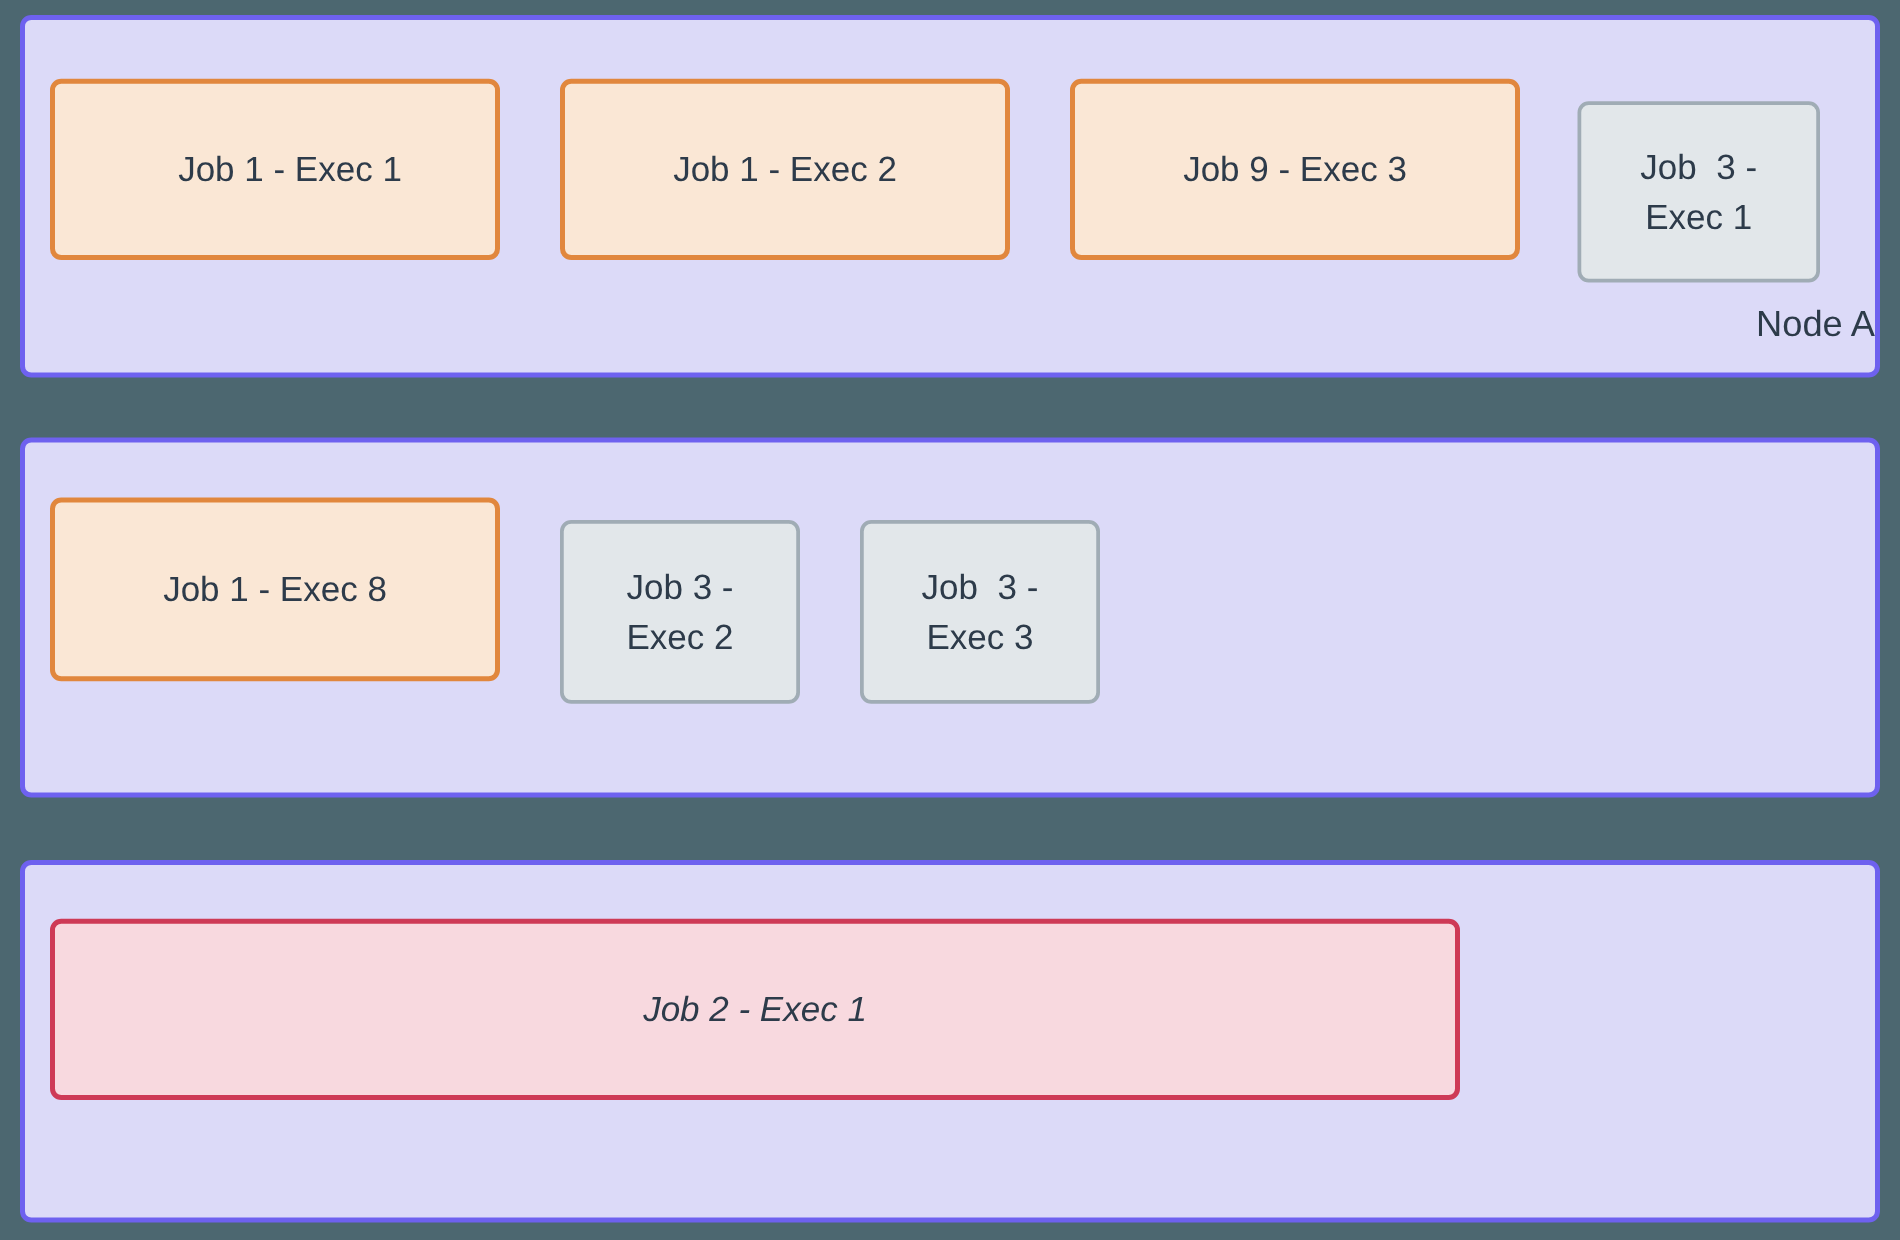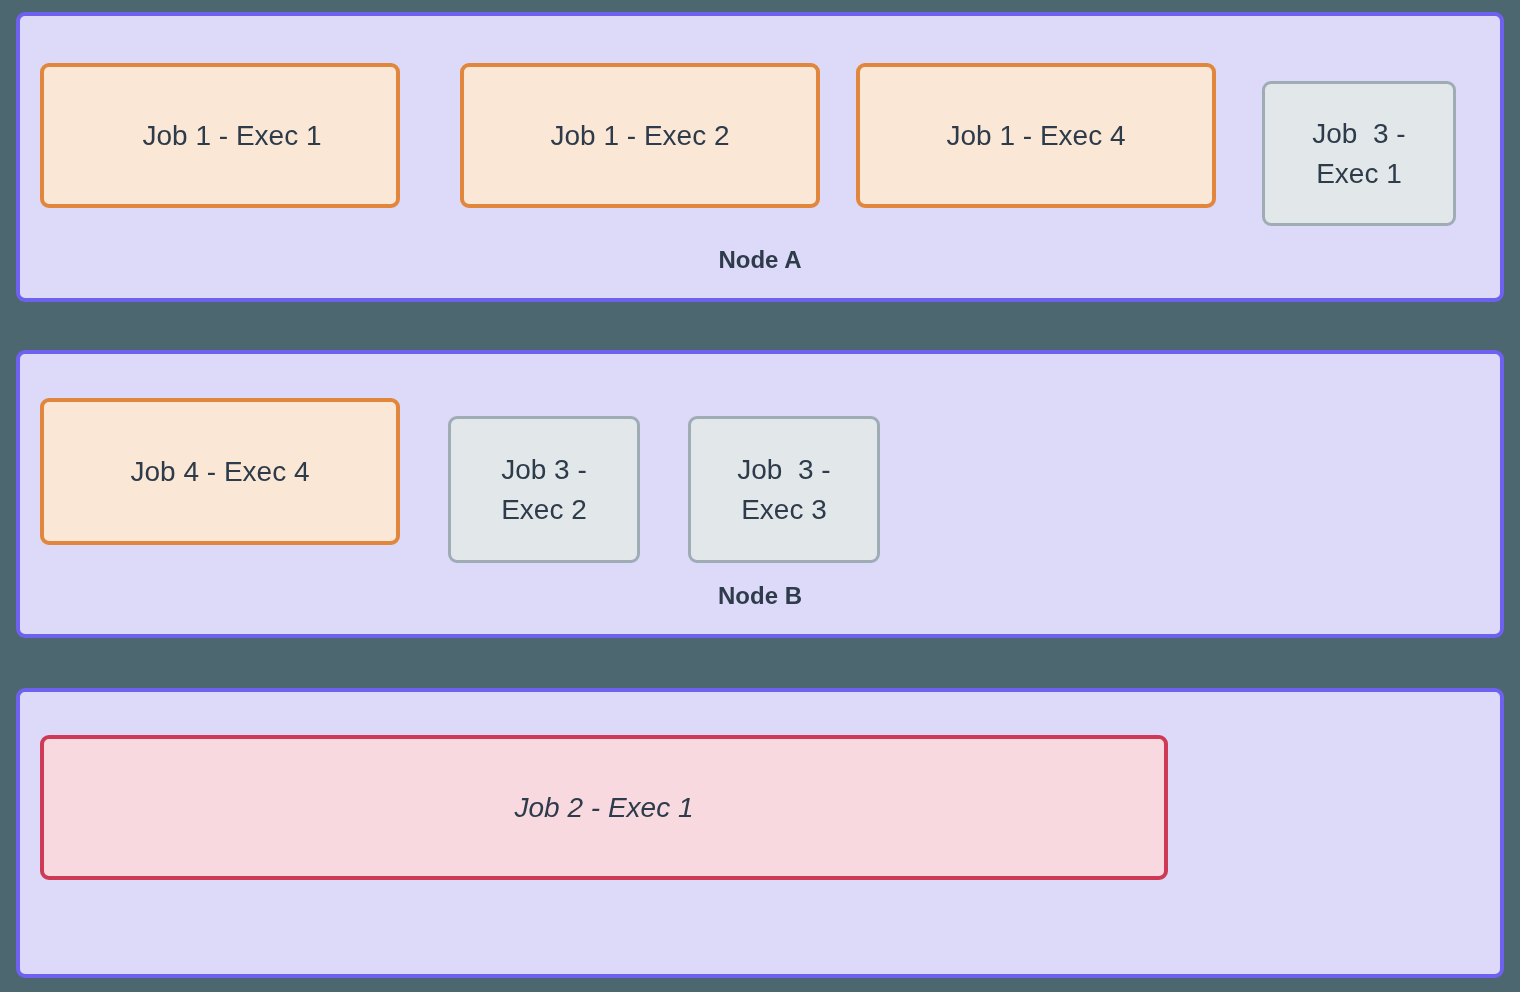--- a/index.html
+++ b/index.html
@@ -38,25 +38,24 @@
     width: 1488px;
     background: var(--node-fill);
     border: 4px solid var(--node-border);
     border-radius: 9px;
   }
   .node-label {
     position: absolute;
     left: 0;
     right: 0;
     bottom: 22px;
-    text-align: center;
-    font-size: 24px;
+    text-align: right;
+    font-size: 29px;
     line-height: 32px;
     color: var(--text);
-    font-weight: bold;
   }
   .exec {
     position: absolute;
     border-radius: 9px;
     display: flex;
     align-items: center;
     justify-content: center;
     text-align: center;
   }
   .exec-label {
@@ -81,46 +80,45 @@
 </style>
 </head>
 <body>
 
 <div class="canvas">
 
   <section class="node" style="top:12px; height:290px;">
     <div class="exec job1" style="left:20px; top:47px; width:360px; height:145px;padding-left:24px;">
       <span class="exec-label">Job 1 - Exec 1</span>
     </div>
-    <div class="exec job1" style="left:440px; top:47px; width:360px; height:145px;">
+    <div class="exec job1" style="left:428px; top:47px; width:360px; height:145px;">
       <span class="exec-label">Job 1 - Exec 2</span>
     </div>
     <div class="exec job1" style="left:836px; top:47px; width:360px; height:145px;">
-      <span class="exec-label">Job 1 - Exec 4</span>
+      <span class="exec-label">Job 9 - Exec 3</span>
     </div>
     <div class="exec job3" style="left:1242px; top:47px; width:194px; height:145px;">
       <span class="exec-label">Job  3 -
 Exec 1</span>
     </div>
     <div class="node-label">Node A</div>
   </section>
 
   <section class="node" style="top:350px; height:288px;">
     <div class="exec job1" style="left:20px; top:44px; width:360px; height:147px;">
-      <span class="exec-label">Job 4 - Exec 4</span>
+      <span class="exec-label">Job 1 - Exec 8</span>
     </div>
     <div class="exec job3" style="left:428px; top:44px; width:192px; height:147px;">
       <span class="exec-label">Job 3 -
 Exec 2</span>
     </div>
     <div class="exec job3" style="left:668px; top:44px; width:192px; height:147px;">
       <span class="exec-label">Job  3 -
 Exec 3</span>
     </div>
-    <div class="node-label">Node B</div>
   </section>
 
   <section class="node" style="top:688px; height:290px;">
     <div class="exec job2" style="left:20px; top:43px; width:1128px; height:145px;font-style:italic;">
       <span class="exec-label">Job 2 - Exec 1</span>
     </div>
   </section>
 
 </div>
 

